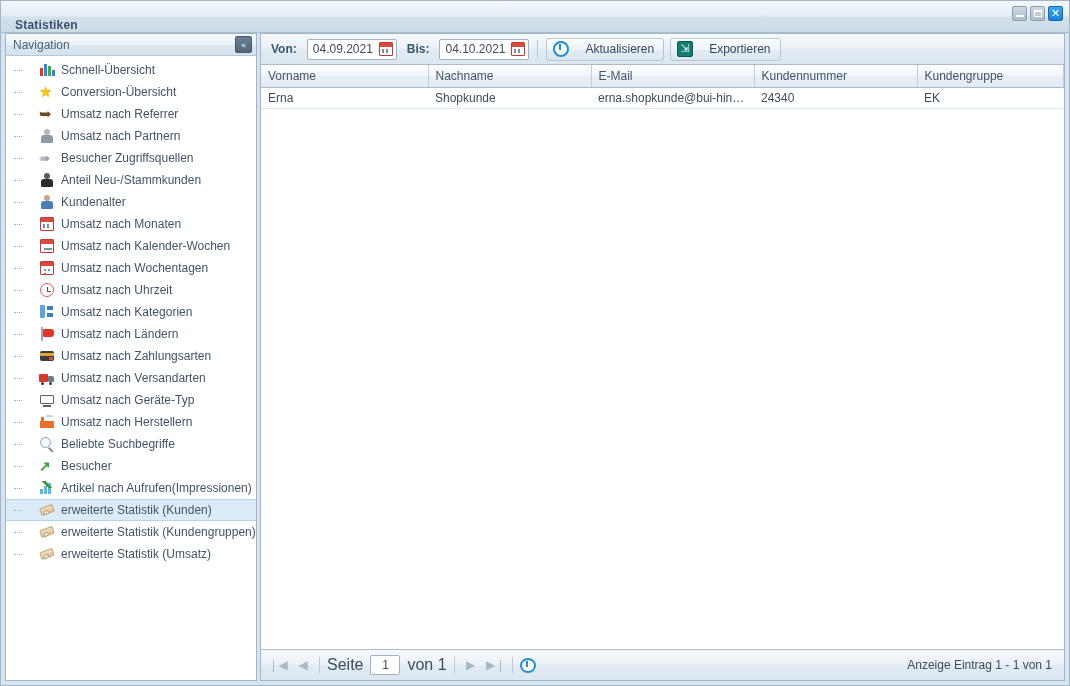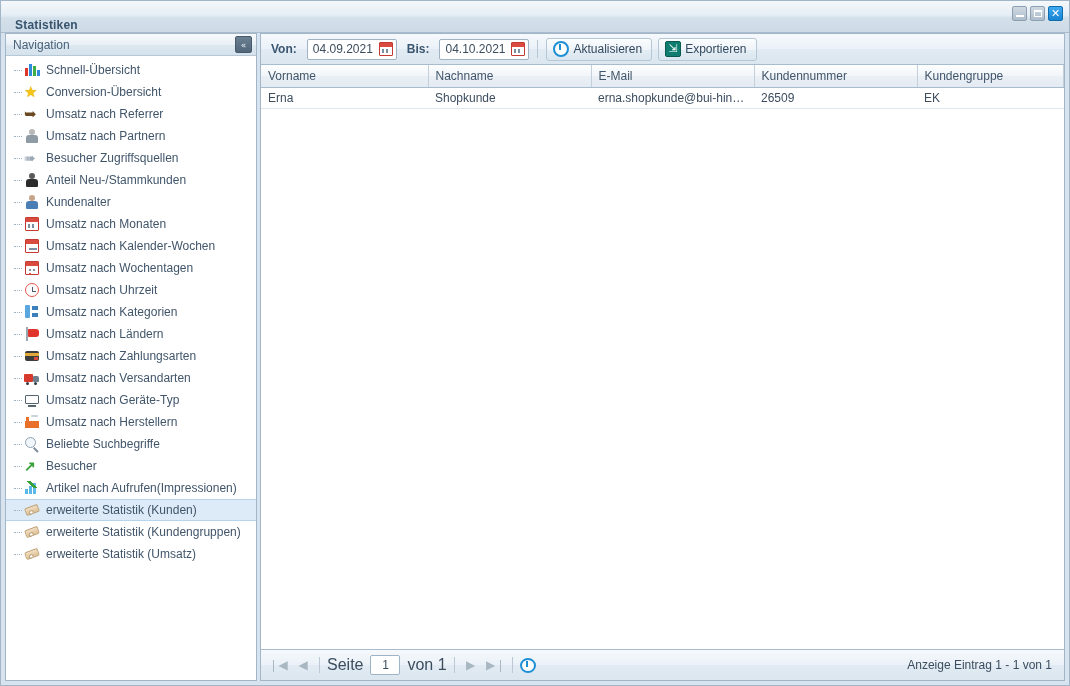--- a/index.html
+++ b/index.html
@@ -115,21 +115,21 @@
   #nav-list {
     flex: 1 1 auto;
     overflow: hidden;
     padding-top: 3px;
     position: relative;
   }
   .nav-item {
     height: 22px;
     display: flex;
     align-items: center;
-    padding-left: 18px;
+    padding-left: 33px;
     position: relative;
     cursor: pointer;
     border-top: 1px solid transparent;
     border-bottom: 1px solid transparent;
   }
   .nav-item .tree-dots {
     position: absolute;
     left: 8px; top: 50%;
     width: 8px; height: 1px;
     border-top: 1px dotted #9fb2c2;
@@ -278,21 +278,21 @@
   .cal-btn {
     width: 16px; height: 16px;
     position: relative;
     flex: 0 0 16px;
     cursor: pointer;
   }
   .tb-sep { width: 1px; height: 18px; background: #b9c8d5; margin: 0 2px; }
   .tb-button {
     height: 23px;
     display: flex; align-items: center;
-    gap: 4px;
+    gap: 16px;
     padding: 0 9px 0 6px;
     background: linear-gradient(to bottom, #fbfdfe 0%, #eef4f9 50%, #e4edf4 51%, #dae6f0 100%);
     border: 1px solid #b5c6d4;
     border-radius: 3px;
     cursor: pointer;
     font-size: 12px;
     color: #33485e;
     white-space: nowrap;
   }
   .ico-refresh {
@@ -683,21 +683,21 @@
               <th>E-Mail</th>
               <th>Kundennummer</th>
               <th>Kundengruppe</th>
             </tr>
           </thead>
           <tbody>
             <tr>
               <td>Erna</td>
               <td>Shopkunde</td>
               <td>erna.shopkunde@bui-hinsc...</td>
-              <td>26509</td>
+              <td>24340</td>
               <td>EK</td>
             </tr>
           </tbody>
         </table>
         <div id="grid-filler"></div>
       </div>
 
       <div id="pager">
         <span class="pg-btn">❘◀</span>
         <span class="pg-btn">◀</span>

